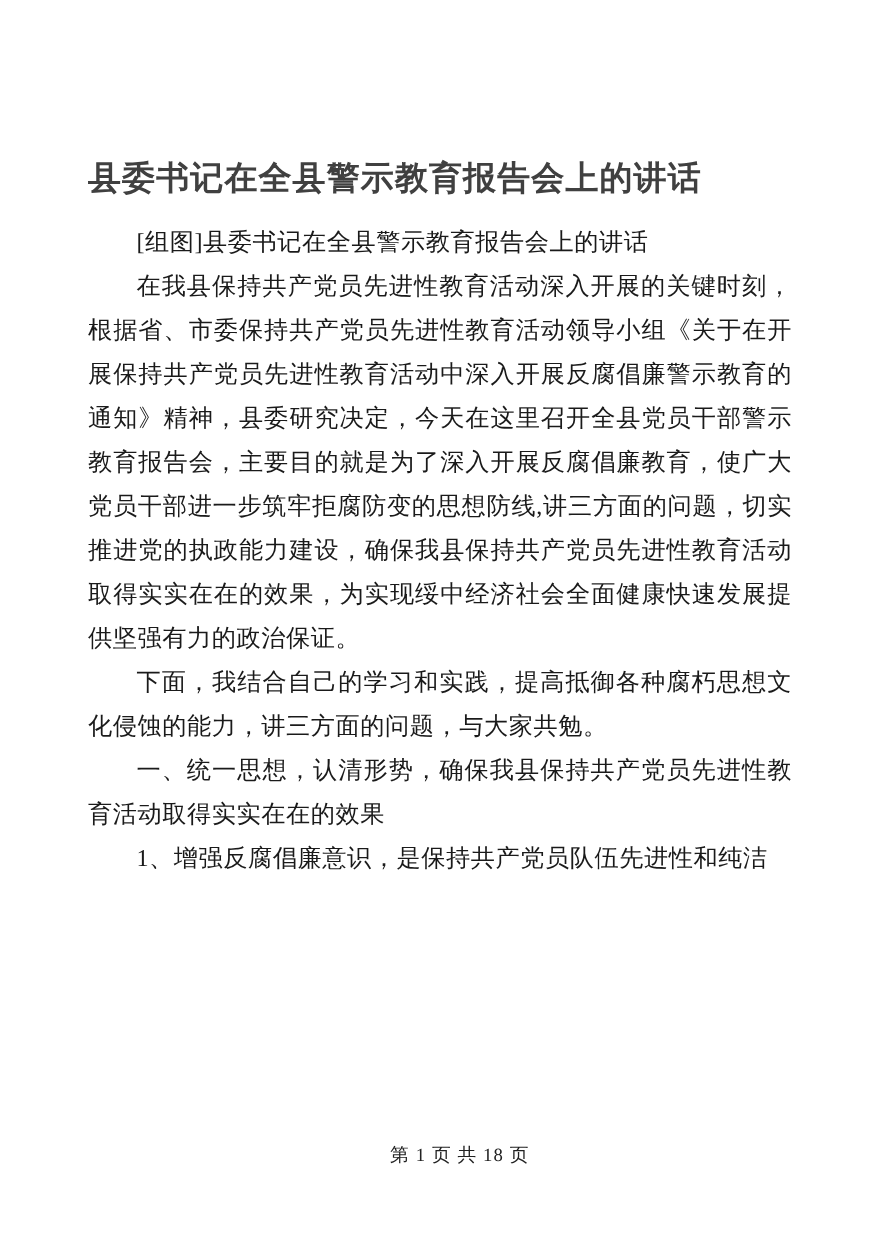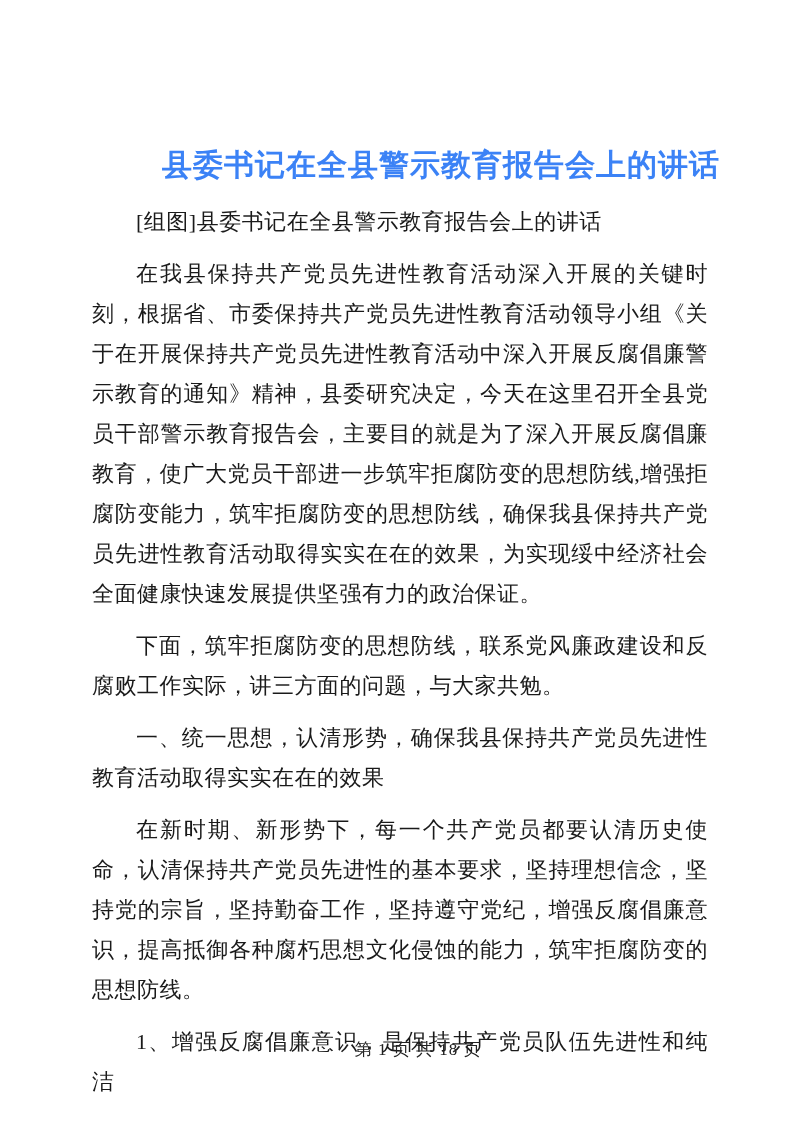--- a/index.html
+++ b/index.html
@@ -21,27 +21,28 @@
     position: absolute;
     top: 140px;
     left: 80px;
     width: 640px;
   }
   .doc-title {
     margin: 0 0 10px 0;
     font-size: 30px;
     font-weight: 700;
     line-height: 50px;
-    text-align: right;
+    text-align: left;
     letter-spacing: 1px;
     white-space: nowrap;
-    color: #3b82f6;
+    color: #404040;
+    font-family: Liberation Mono, monospace;
   }
   .doc-body p {
-    margin: 12px;
+    margin: 0;
     font-size: 22px;
     line-height: 40px;
     text-align: justify;
     text-justify: inter-ideograph;
     text-indent: 2em;
     letter-spacing: 0.5px;
     color: #1a1a1a;
   }
   .page-footer {
     position: absolute;
@@ -56,23 +57,22 @@
   }
 </style>
 </head>
 <body>
 
 <div class="page">
   <div class="content">
     <h1 class="doc-title">县委书记在全县警示教育报告会上的讲话</h1>
     <div class="doc-body">
       <p>[组图]县委书记在全县警示教育报告会上的讲话</p>
-      <p>在我县保持共产党员先进性教育活动深入开展的关键时刻，根据省、市委保持共产党员先进性教育活动领导小组《关于在开展保持共产党员先进性教育活动中深入开展反腐倡廉警示教育的通知》精神，县委研究决定，今天在这里召开全县党员干部警示教育报告会，主要目的就是为了深入开展反腐倡廉教育，使广大党员干部进一步筑牢拒腐防变的思想防线,增强拒腐防变能力，筑牢拒腐防变的思想防线，确保我县保持共产党员先进性教育活动取得实实在在的效果，为实现绥中经济社会全面健康快速发展提供坚强有力的政治保证。</p>
-      <p>下面，筑牢拒腐防变的思想防线，联系党风廉政建设和反腐败工作实际，讲三方面的问题，与大家共勉。</p>
+      <p>在我县保持共产党员先进性教育活动深入开展的关键时刻，根据省、市委保持共产党员先进性教育活动领导小组《关于在开展保持共产党员先进性教育活动中深入开展反腐倡廉警示教育的通知》精神，县委研究决定，今天在这里召开全县党员干部警示教育报告会，主要目的就是为了深入开展反腐倡廉教育，使广大党员干部进一步筑牢拒腐防变的思想防线,讲三方面的问题，切实推进党的执政能力建设，确保我县保持共产党员先进性教育活动取得实实在在的效果，为实现绥中经济社会全面健康快速发展提供坚强有力的政治保证。</p>
+      <p>下面，我结合自己的学习和实践，提高抵御各种腐朽思想文化侵蚀的能力，讲三方面的问题，与大家共勉。</p>
       <p>一、统一思想，认清形势，确保我县保持共产党员先进性教育活动取得实实在在的效果</p>
-      <p>在新时期、新形势下，每一个共产党员都要认清历史使命，认清保持共产党员先进性的基本要求，坚持理想信念，坚持党的宗旨，坚持勤奋工作，坚持遵守党纪，增强反腐倡廉意识，提高抵御各种腐朽思想文化侵蚀的能力，筑牢拒腐防变的思想防线。</p>
       <p>1、增强反腐倡廉意识，是保持共产党员队伍先进性和纯洁</p>
     </div>
   </div>
   <div class="page-footer">
     <span>第 1 页  共 18 页</span>
   </div>
 </div>
 
 </body></html>

